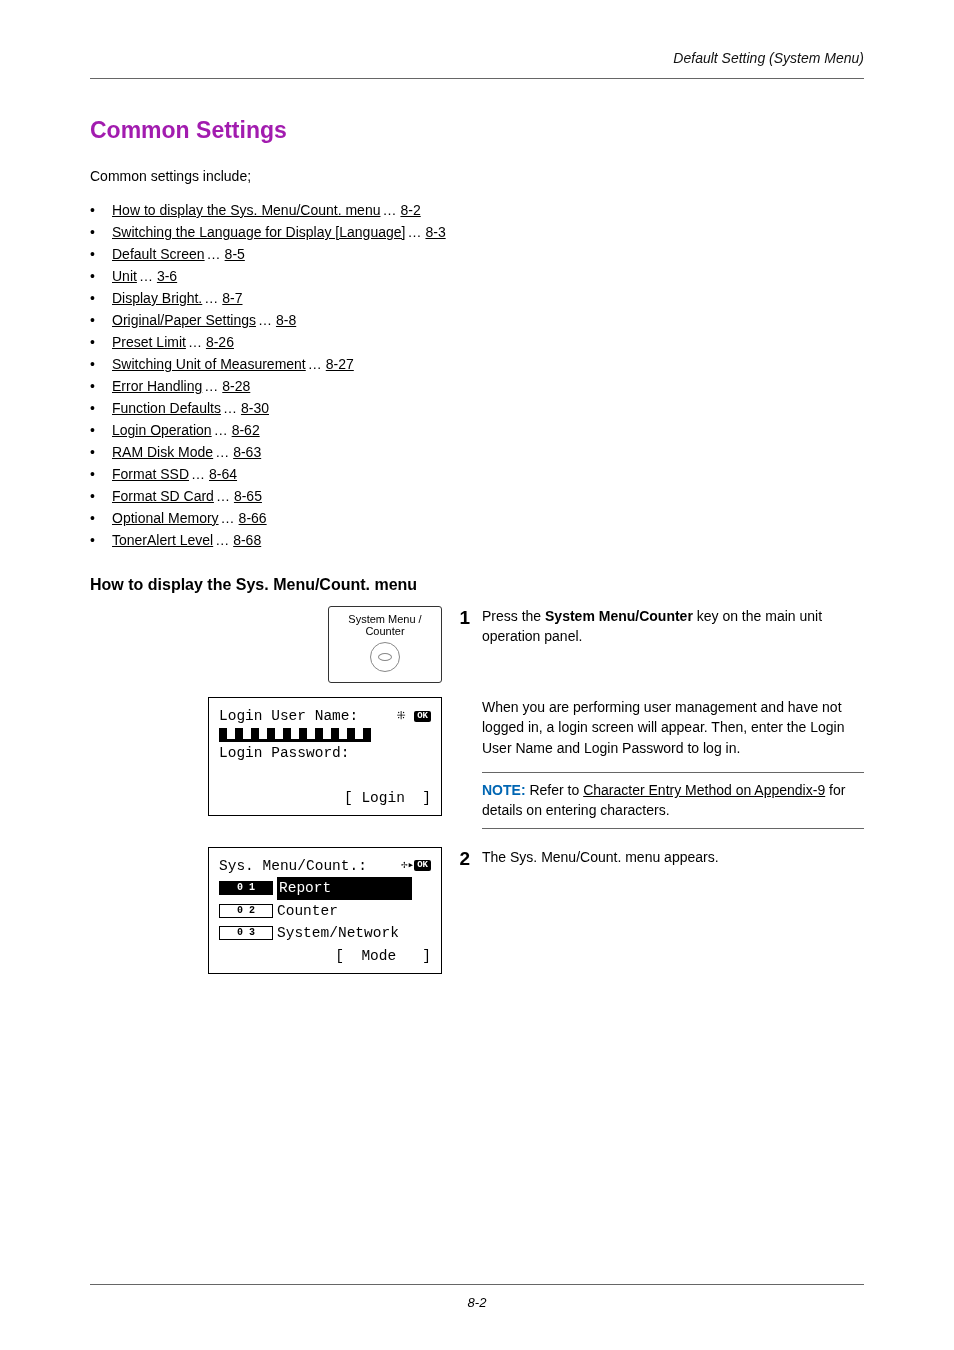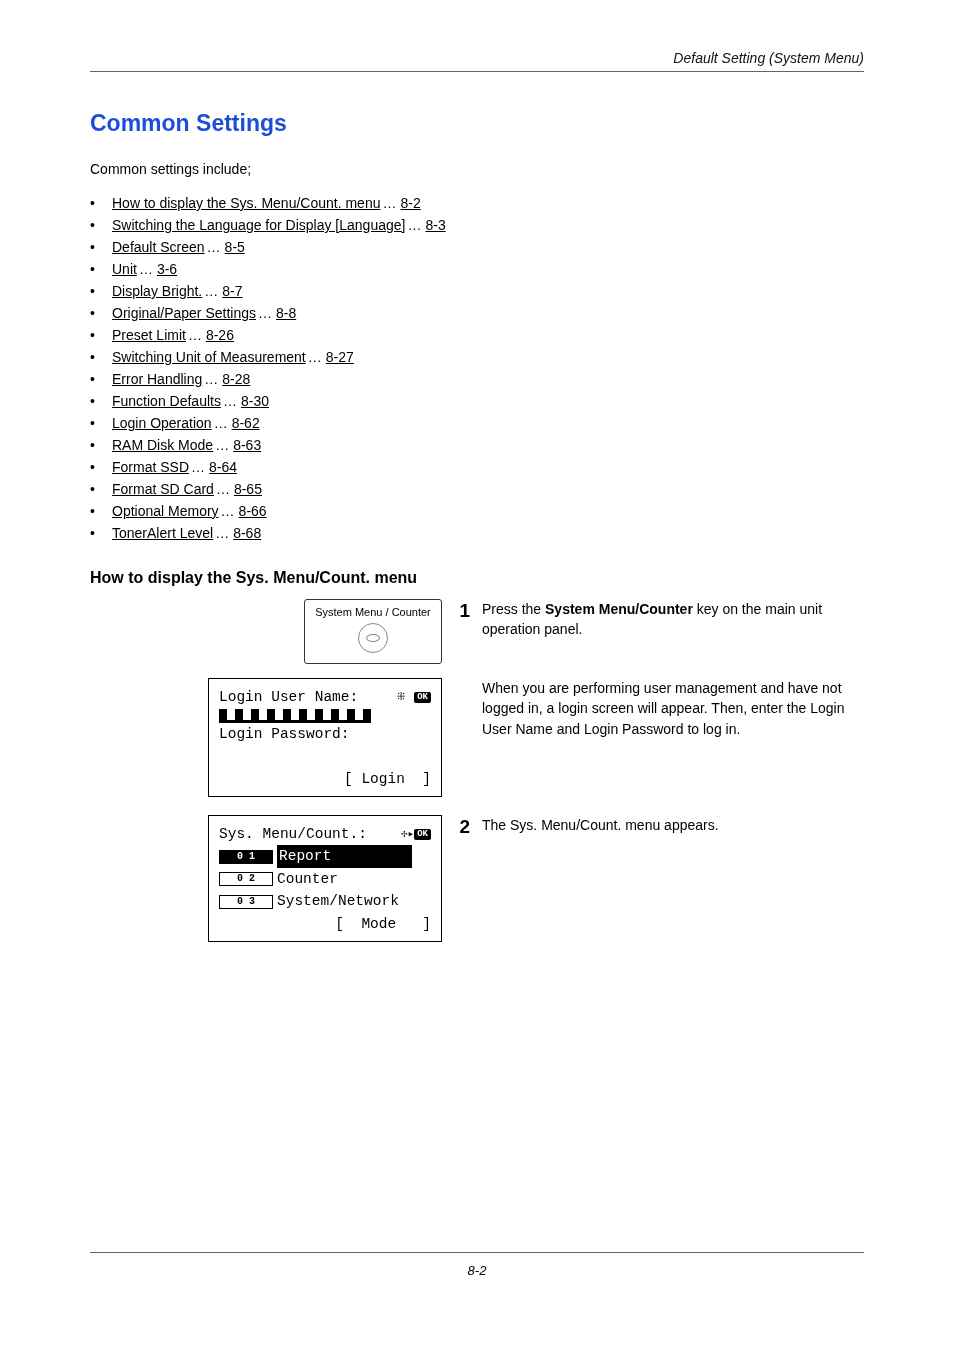--- a/index.html
+++ b/index.html
@@ -8,31 +8,31 @@
     font-size: 14px;
     background: #fff;
     color: #000;
     width: 954px;
   }
   .page {
     padding: 50px 90px 40px 90px;
   }
   .header-area {
     border-bottom: 1px solid #666;
-    padding-bottom: 5px;
+    padding-bottom: 12px;
     margin-bottom: 38px;
   }
   .header-text {
     text-align: right;
     font-style: italic;
     color: #111;
     font-size: 14px;
   }
   h1.section-title {
-    color: #1d4ed8;
+    color: #a21caf;
     font-size: 23px;
     font-weight: bold;
     margin-bottom: 24px;
   }
   .intro {
     font-size: 14px;
     margin-bottom: 18px;
   }
   ul.toc {
     list-style: none;
@@ -90,21 +90,21 @@
     line-height: 1.3;
   }
   .step-text {
     flex: 1;
     font-size: 14px;
     line-height: 1.45;
   }
   .key-graphic {
     border: 1px solid #333;
     border-radius: 3px;
-    width: 138px;
+    width: 114px;
     padding: 6px 0 10px 0;
     text-align: center;
     background: #fff;
   }
   .key-graphic .kg-label {
     font-size: 11px;
     line-height: 1.1;
     margin-bottom: 5px;
   }
   .key-graphic .kg-button {
@@ -348,20 +348,23 @@
         <div class="lcd-row">Login Password:</div>
         <div class="lcd-row">&nbsp;</div>
         <div class="lcd-row" style="justify-content:flex-end;">
           <span>[ Login  ]</span>
         </div>
       </div>
     </div>
     <div class="step-num"></div>
     <div class="step-text">
       <div>When you are performing user management and have not logged in, a login screen will appear. Then, enter the Login User Name and Login Password to log in.</div>
+      <div class="note-block">
+        <span class="note-label">NOTE:</span><span> Refer to </span><span class="u">Character Entry Method on Appendix-9</span><span> for details on entering characters.</span>
+      </div>
     </div>
   </div>
 
   <div class="step-row" style="margin-top:18px;">
     <div class="step-left" style="justify-content:flex-start;">
       <div class="lcd" id="lcd-menu">
           <div class="lcd-row"><span>Sys. Menu/Count.:</span><span style="flex:1"></span><span class="four-way">✢▸</span><span class="ok-pill">OK</span></div>
           <div class="lcd-row"><span class="num-box inv">0 1</span><span class="inv">Report&nbsp;&nbsp;&nbsp;&nbsp;&nbsp;&nbsp;&nbsp;&nbsp;&nbsp;</span></div>
           <div class="lcd-row"><span class="num-box">0 2</span><span>Counter</span></div>
           <div class="lcd-row"><span class="num-box">0 3</span><span>System/Network</span></div>

